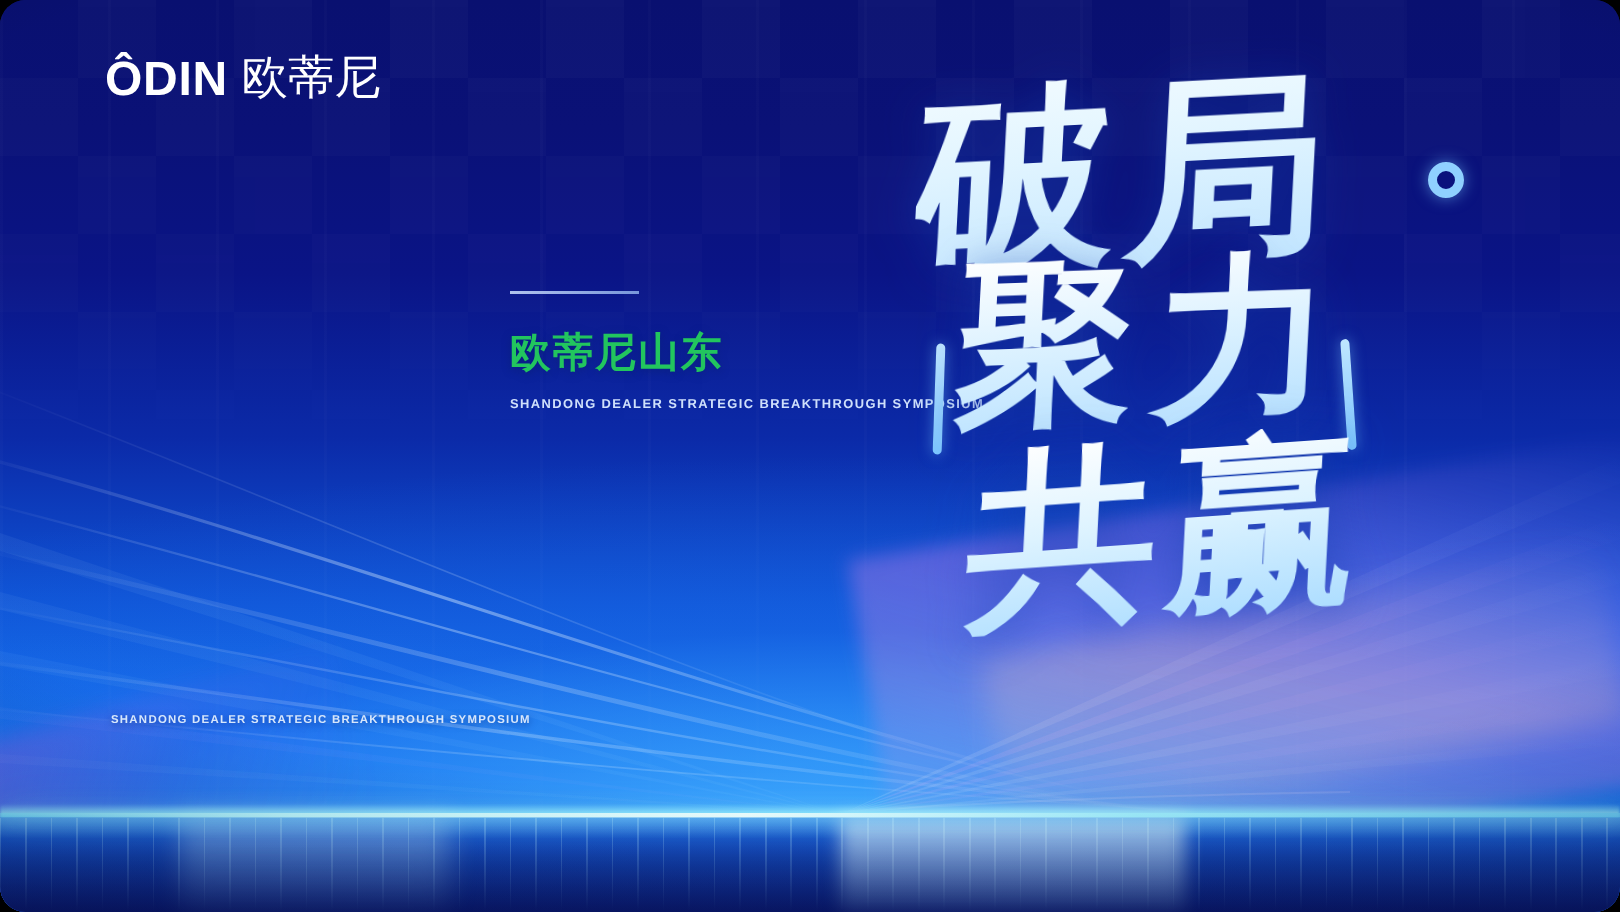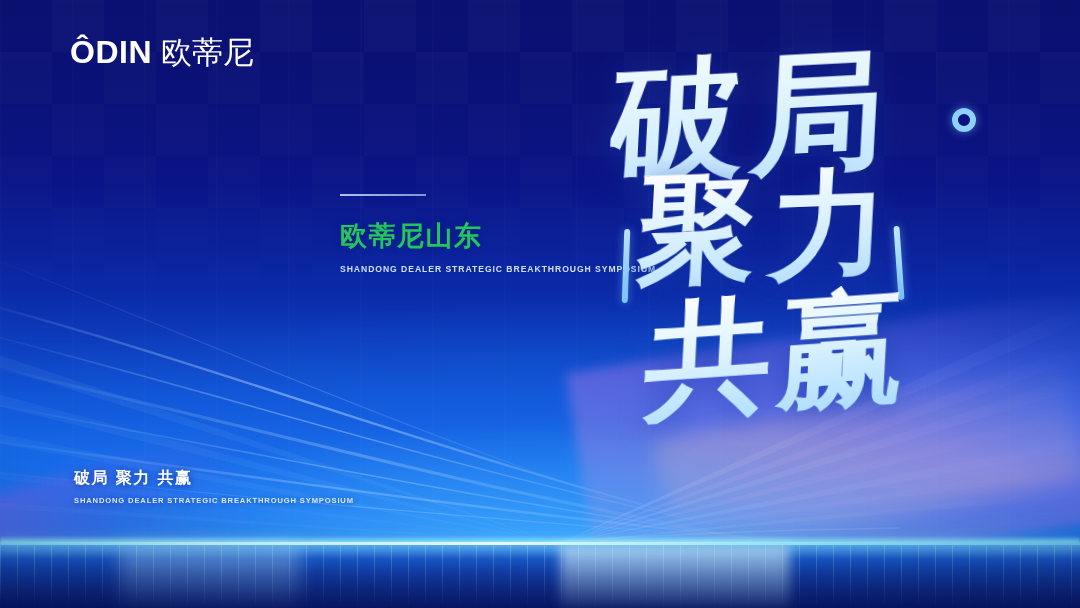--- a/index.html
+++ b/index.html
@@ -9,20 +9,21 @@
     font-family:"Liberation Sans","DejaVu Sans",sans-serif;
     overflow:hidden;
   }
 
   
   #poster{
     position:relative;
     width:1080px; height:608px;
     overflow:hidden;
     background:#0a1372;
+    border-radius:17px;
   }
 
   
   .bg-base{
     position:absolute; inset:0;
     background:
       linear-gradient(180deg,
         #091070 0%,
         #0a1177 14%,
         #0a1486 30%,
@@ -358,17 +359,16 @@
   <div class="calli">
     <div class="calli-row row1">破局</div>
     <div class="calli-dot"></div>
     <div class="calli-bar left"></div>
     <div class="calli-row row2">聚力</div>
     <div class="calli-bar right"></div>
     <div class="calli-row row3">共赢</div>
   </div>
 
   <div class="strap">
-    <div class="strap-cn">破局 聚力 共赢</div>
     <div class="strap-en">SHANDONG DEALER STRATEGIC BREAKTHROUGH SYMPOSIUM</div>
   </div>
 
 </div>
 
 </body></html>

